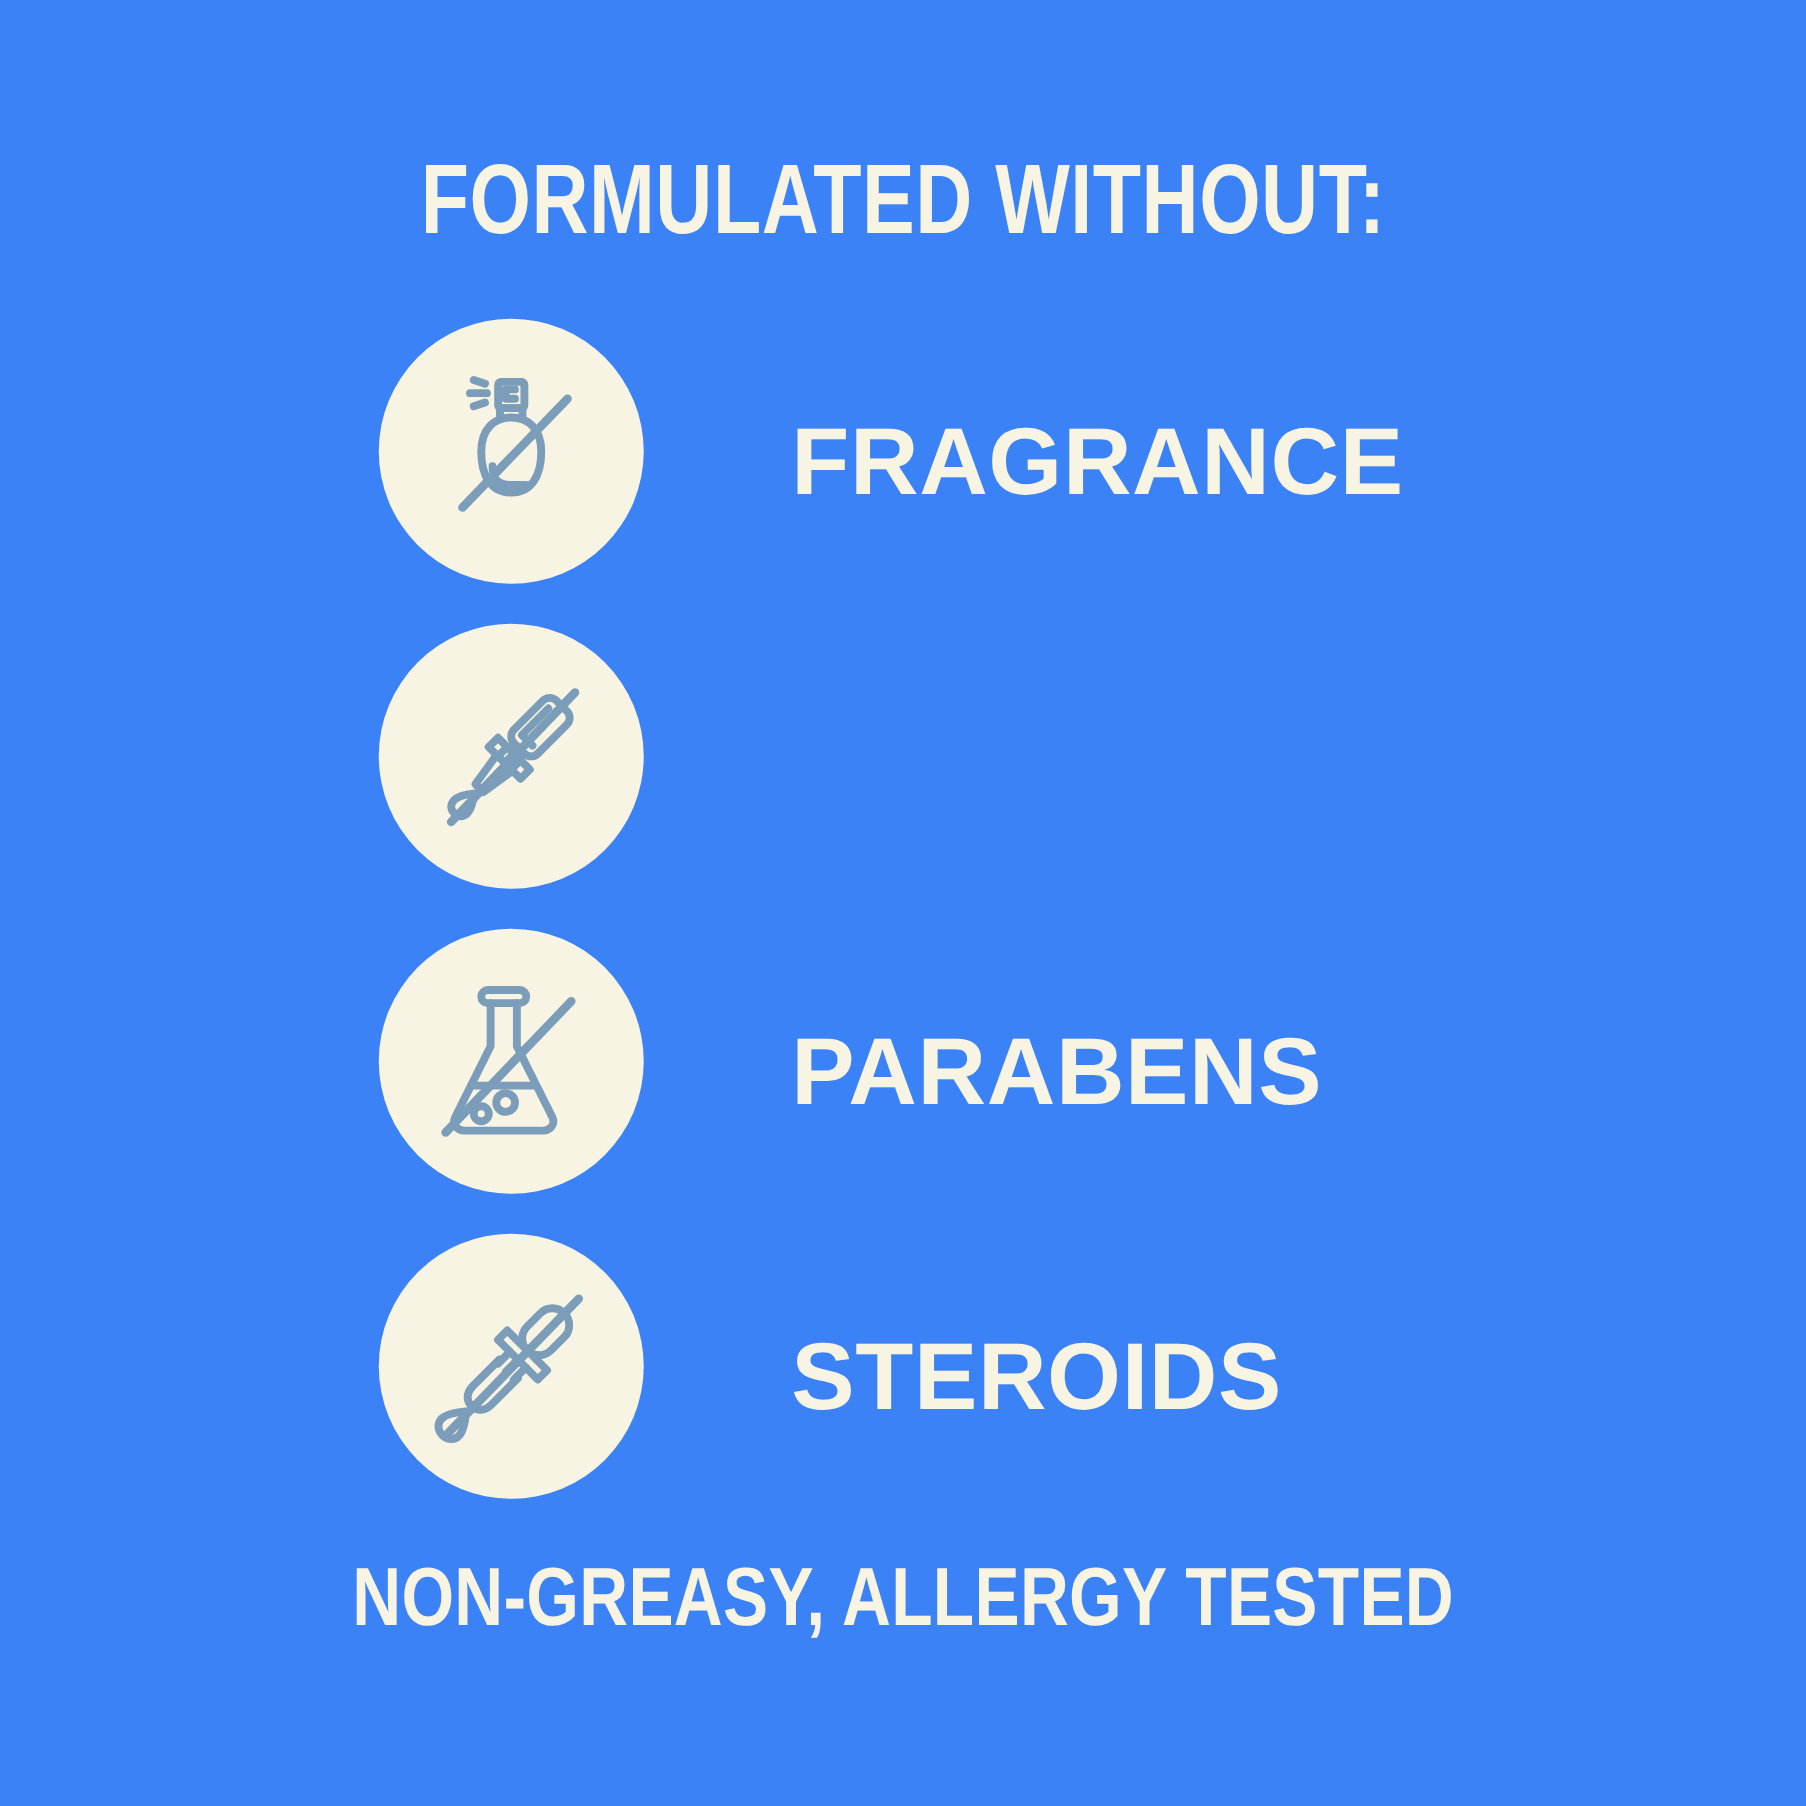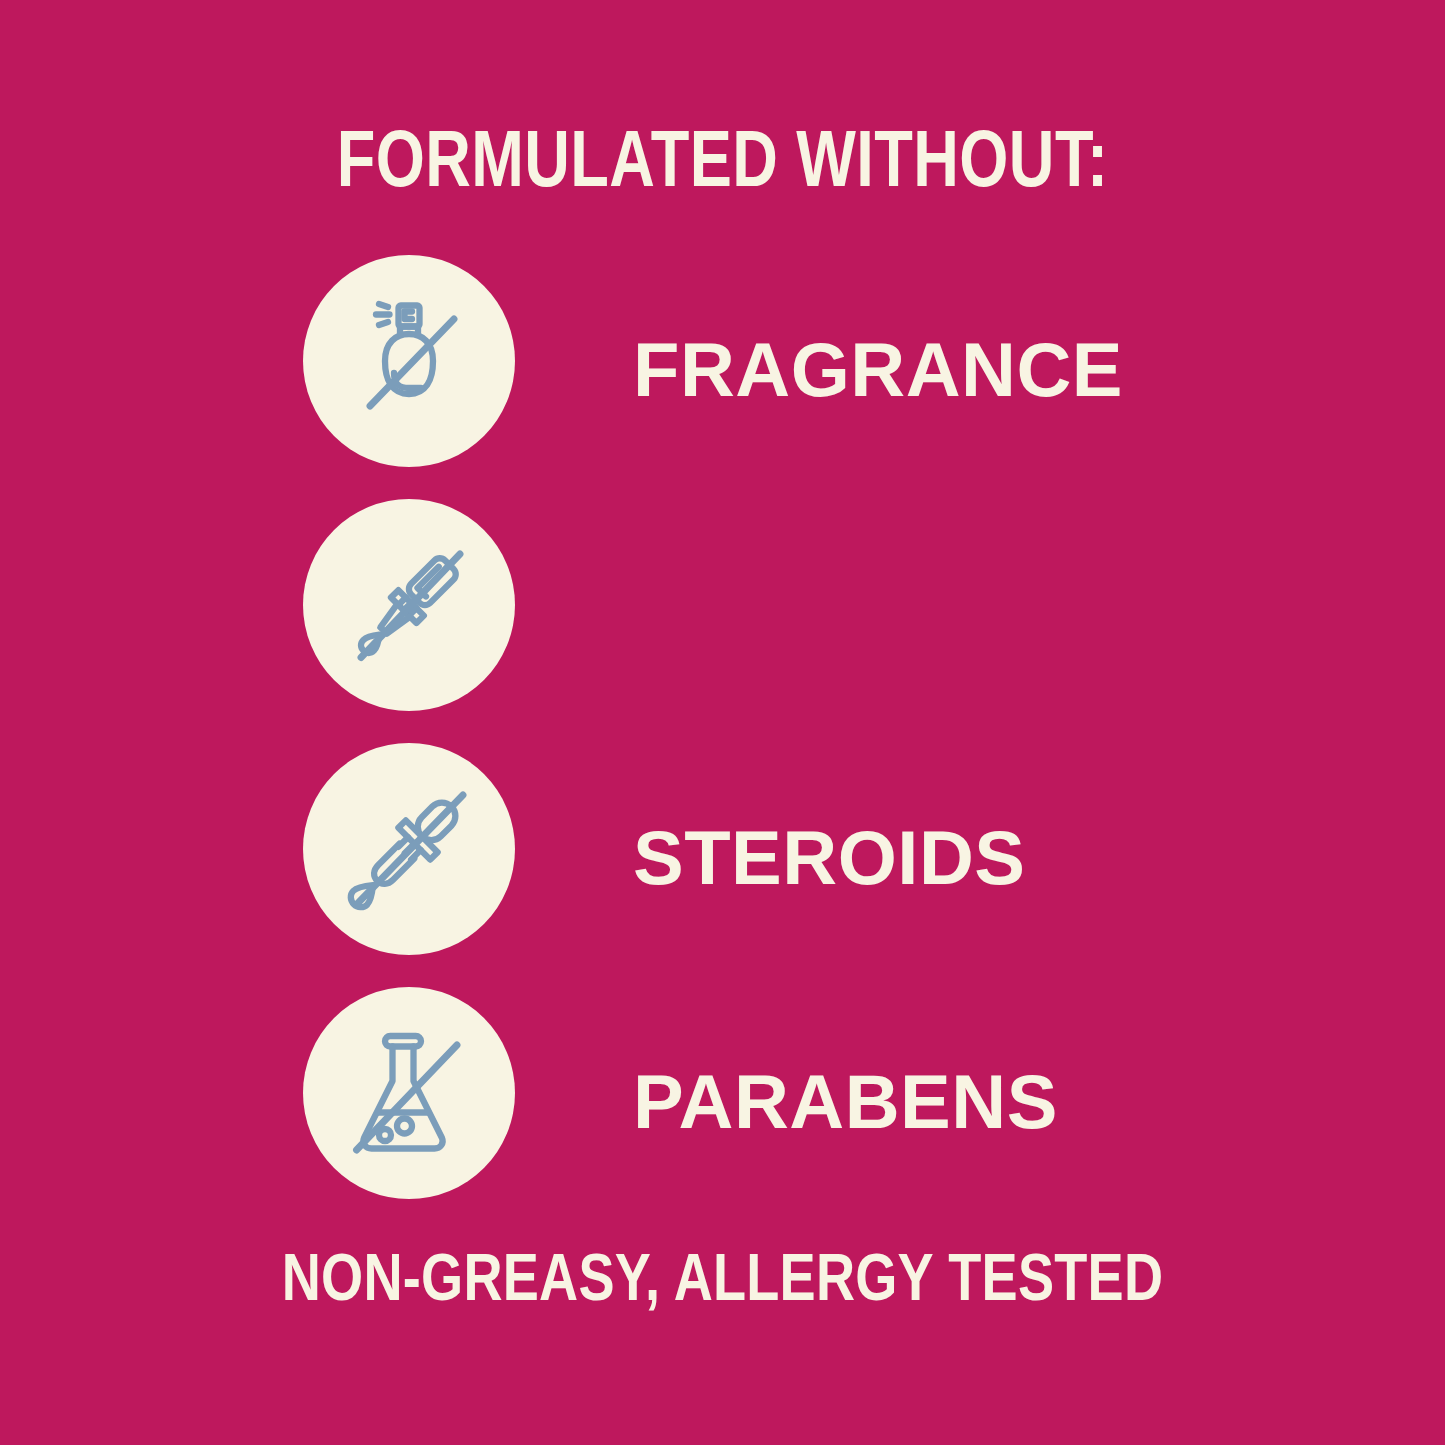--- a/index.html
+++ b/index.html
@@ -9,21 +9,21 @@
   body {
     width: 1445px;
     height: 1445px;
     overflow: hidden;
     font-family: "Liberation Sans", sans-serif;
   }
   #page {
     position: relative;
     width: 1445px;
     height: 1445px;
-    background: #be185d;
+    background: #3b82f6;
     box-sizing: border-box;
   }
 
   
   #headline {
     position: absolute;
     left: 0;
     top: 118px;
     width: 1445px;
     text-align: center;
@@ -167,55 +167,55 @@
           </g>
 
           <line class="ico-slash" x1="18" y1="85" x2="84" y2="16"></line>
         </svg>
       </div>
     </div>
 
     <div class="row">
       <div class="badge">
         <svg viewBox="0 0 100 100">
+
+          <rect class="ico-stroke" x="34" y="12" width="24" height="7" rx="3.5"></rect>
+
+          <path class="ico-stroke" d="M39 19 L39 42 L20 80 C18.5 83.5 21 87 25 87 L67 87 C71 87 73.5 83.5 72 80 L53 42 L53 19"></path>
+
+          <path class="ico-stroke" d="M29.5 63 L62.5 63"></path>
+
+          <circle class="ico-stroke" cx="47" cy="72" r="5"></circle>
+          <circle class="ico-stroke" cx="34" cy="78" r="4"></circle>
+
+          <line class="ico-slash" x1="15" y1="88" x2="82" y2="18"></line>
+        </svg>
+      </div>
+      <div class="row-label">PARABENS</div>
+    </div>
+
+    <div class="row">
+      <div class="badge">
+        <svg viewBox="0 0 100 100">
           <g transform="rotate(45 50 50)">
 
             <rect class="ico-stroke" x="41" y="10" width="18" height="28" rx="9"></rect>
 
             <path class="ico-stroke" d="M35 38 L65 38 L65 45 L35 45 Z"></path>
 
             <path class="ico-stroke" d="M44 45 L44 54 M50 45 L50 54 M56 45 L56 54"></path>
 
             <path class="ico-stroke" d="M43 52 L43 72 C43 77 46 80 50 80 C54 80 57 77 57 72 L57 52"></path>
 
             <path class="ico-stroke" d="M50 84 C45 90 43.5 93.5 43.5 96 C43.5 99.5 46.5 102 50 102 C53.5 102 56.5 99.5 56.5 96 C56.5 93.5 55 90 50 84 Z"></path>
           </g>
 
           <line class="ico-slash" x1="16" y1="86" x2="86" y2="14"></line>
         </svg>
       </div>
       <div class="row-label">STEROIDS</div>
     </div>
 
-    <div class="row">
-      <div class="badge">
-        <svg viewBox="0 0 100 100">
-
-          <rect class="ico-stroke" x="34" y="12" width="24" height="7" rx="3.5"></rect>
-
-          <path class="ico-stroke" d="M39 19 L39 42 L20 80 C18.5 83.5 21 87 25 87 L67 87 C71 87 73.5 83.5 72 80 L53 42 L53 19"></path>
-
-          <path class="ico-stroke" d="M29.5 63 L62.5 63"></path>
-
-          <circle class="ico-stroke" cx="47" cy="72" r="5"></circle>
-          <circle class="ico-stroke" cx="34" cy="78" r="4"></circle>
-
-          <line class="ico-slash" x1="15" y1="88" x2="82" y2="18"></line>
-        </svg>
-      </div>
-      <div class="row-label">PARABENS</div>
-    </div>
-
   </div>
 
   <div id="footer">NON-GREASY, ALLERGY TESTED</div>
 
 </div>
 
 </body></html>

